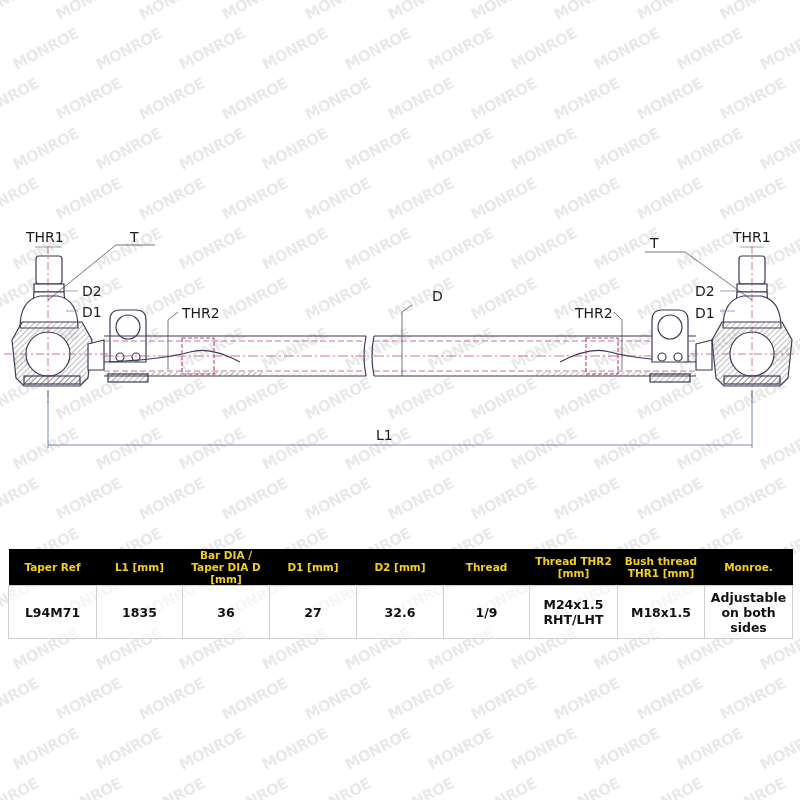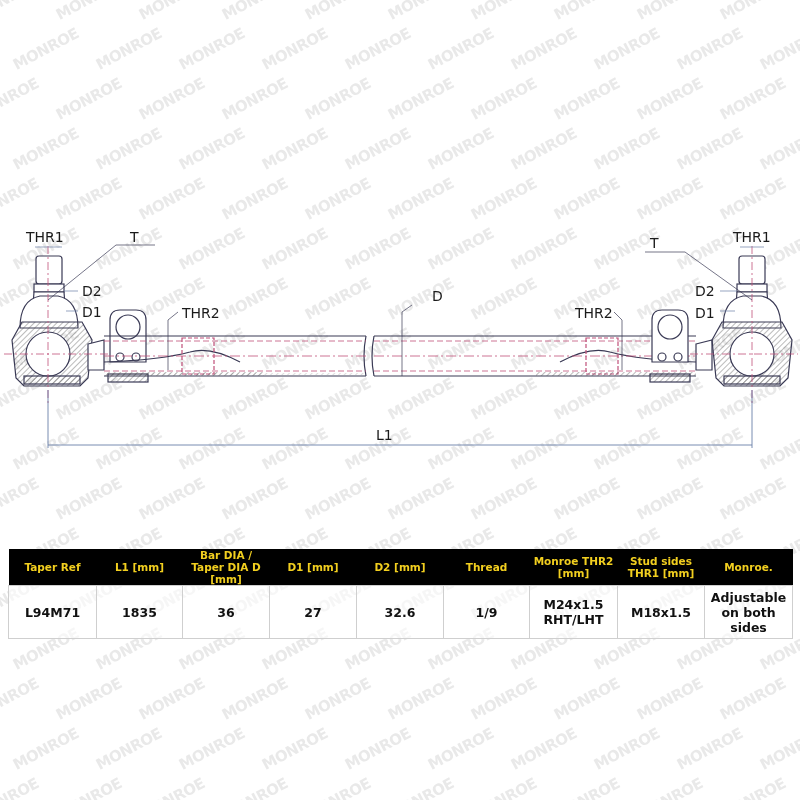--- a/index.html
+++ b/index.html
@@ -317,22 +317,22 @@
       <col style="width:88px">
   </colgroup>
   <thead>
     <tr>
       <th>Taper Ref</th>
       <th>L1 [mm]</th>
       <th>Bar DIA / Taper DIA D [mm]</th>
       <th>D1 [mm]</th>
       <th>D2 [mm]</th>
       <th>Thread</th>
-      <th>Monroe THR2 [mm]</th>
-      <th>Stud sides THR1 [mm]</th>
+      <th>Thread THR2 [mm]</th>
+      <th>Bush thread THR1 [mm]</th>
       <th>Monroe.</th>
     </tr>
   </thead>
   <tbody>
     <tr>
       <td>L94M71</td>
       <td>1835</td>
       <td>36</td>
       <td>27</td>
       <td>32.6</td>

